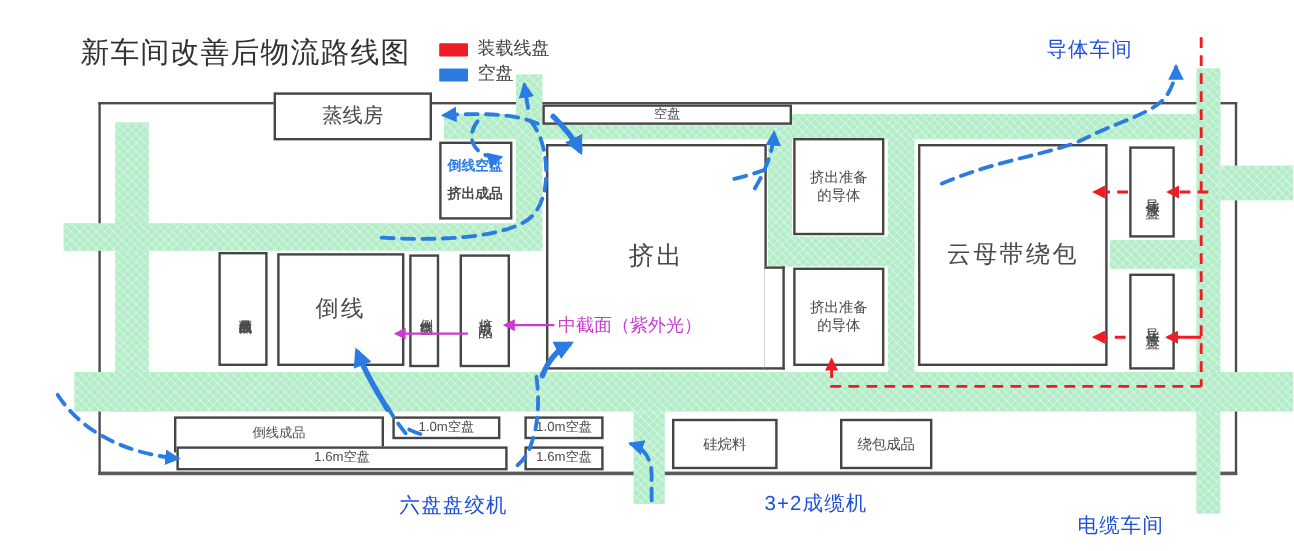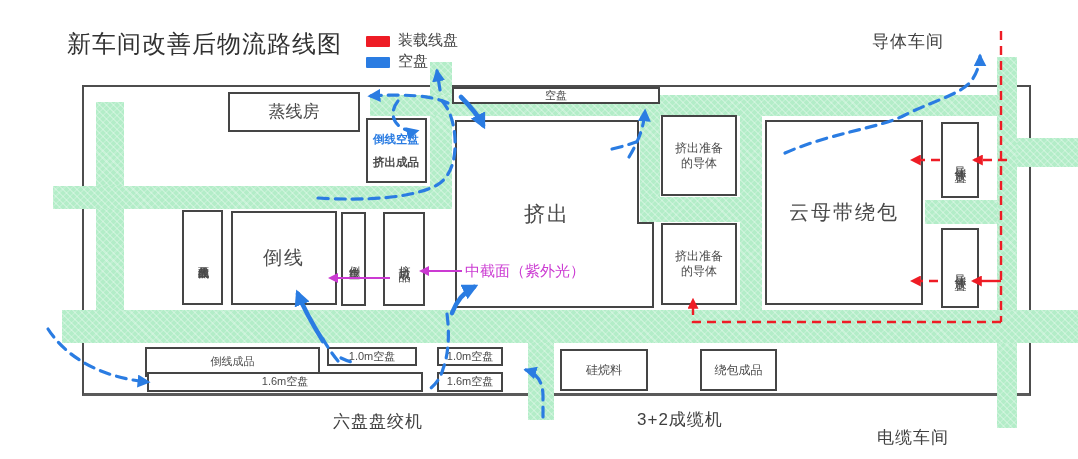--- a/index.html
+++ b/index.html
@@ -20,21 +20,21 @@
   
   .box{
     position:absolute;box-sizing:border-box;z-index:3;background:#ffffff;
     border:2px solid #454545;display:flex;align-items:center;justify-content:center;
     text-align:center;line-height:1.25;color:#4a4a4a;
   }
   .vtext{writing-mode:vertical-rl;text-orientation:upright;letter-spacing:2px;}
   .routes{position:absolute;left:0;top:0;z-index:5;pointer-events:none;}
   .lbl{position:absolute;z-index:6;white-space:nowrap;}
   .title{font-size:24px;color:#323232;letter-spacing:1px;}
-  .outlbl{font-size:17px;color:#404040;letter-spacing:1px;}
+  .outlbl{font-size:17px;color:#1d4ed8;letter-spacing:1px;}
   .legend-swatch{position:absolute;width:24px;height:11px;z-index:6;border-radius:1px;}
   .legend-txt{font-size:15px;color:#444444;}
   .uv{font-size:15px;color:#cb3ad2;}
   .two-line{flex-direction:column;font-size:12px;}
   .boxA{flex-direction:column;align-items:flex-start;justify-content:center;
         font-size:11.5px;font-weight:bold;padding-left:5px;gap:9px;}
   .boxA .blue{color:#2a7ce2;}
 </style>
 </head>
 <body>
@@ -43,38 +43,38 @@
 
   <div class="lbl title abs" style="left:67px;top:28px;">新车间改善后物流路线图</div>
   <div class="legend-swatch abs" style="left: 366px; top: 36px; background: rgb(238, 28, 37);"></div>
   <div class="lbl legend-txt abs" style="left:398px;top:31px;">装载线盘</div>
   <div class="legend-swatch abs" style="left: 366px; top: 57px; background: rgb(42, 124, 226);"></div>
   <div class="lbl legend-txt abs" style="left:398px;top:52px;">空盘</div>
 
   <div class="lbl outlbl abs" style="left:872px;top:30px;">导体车间</div>
   <div class="lbl outlbl abs" style="left:333px;top:410px;">六盘盘绞机</div>
   <div class="lbl outlbl abs" style="left:637px;top:408px;">3+2成缆机</div>
-  <div class="lbl outlbl abs" style="left:877px;top:426px;">电缆车间</div>
+  <div class="lbl outlbl abs" style="left:898px;top:426px;">电缆车间</div>
 
   <div id="outer-wall" class="abs" style="left:82px;top:85px;width:949px;height:311px;"></div>
 
   <div class="cor" style="left:96px;top:102px;width:28px;height:241px;"></div>
   <div class="cor" style="left:53px;top:186px;width:380px;height:23px;"></div>
   <div class="cor" style="left:430px;top:62px;width:22px;height:147px;"></div>
   <div class="cor" style="left:370px;top:95px;width:647px;height:21px;"></div>
   <div class="cor" style="left:640px;top:95px;width:20px;height:127px;"></div>
   <div class="cor" style="left:640px;top:197px;width:122px;height:25px;"></div>
   <div class="cor" style="left:740px;top:95px;width:22px;height:248px;"></div>
   <div class="cor" style="left:925px;top:200px;width:92px;height:24px;"></div>
   <div class="cor" style="left:997px;top:57px;width:20px;height:371px;"></div>
   <div class="cor" style="left:1017px;top:138px;width:61px;height:29px;"></div>
   <div class="cor" style="left:62px;top:310px;width:1016px;height:33px;"></div>
   <div class="cor" style="left:528px;top:343px;width:26px;height:77px;"></div>
 
-  <div class="box" style="left:228px;top:92px;width:132px;height:40px;font-size:17px;">蒸线房</div>
+  <div class="box" style="left:228px;top:77px;width:132px;height:40px;font-size:17px;">蒸线房</div>
 
   <div class="box boxA" style="left:366px;top:118px;width:61px;height:65px;">
     <span class="blue">倒线空盘</span>
     <span>挤出成品</span>
   </div>
 
   <div class="box" style="left:452px;top:87px;width:208px;height:17px;font-size:11px;line-height:1;">空盘</div>
 
   <div class="box two-line" style="left:661px;top:115px;width:76px;height:81px;">
     <span>挤出准备</span>

